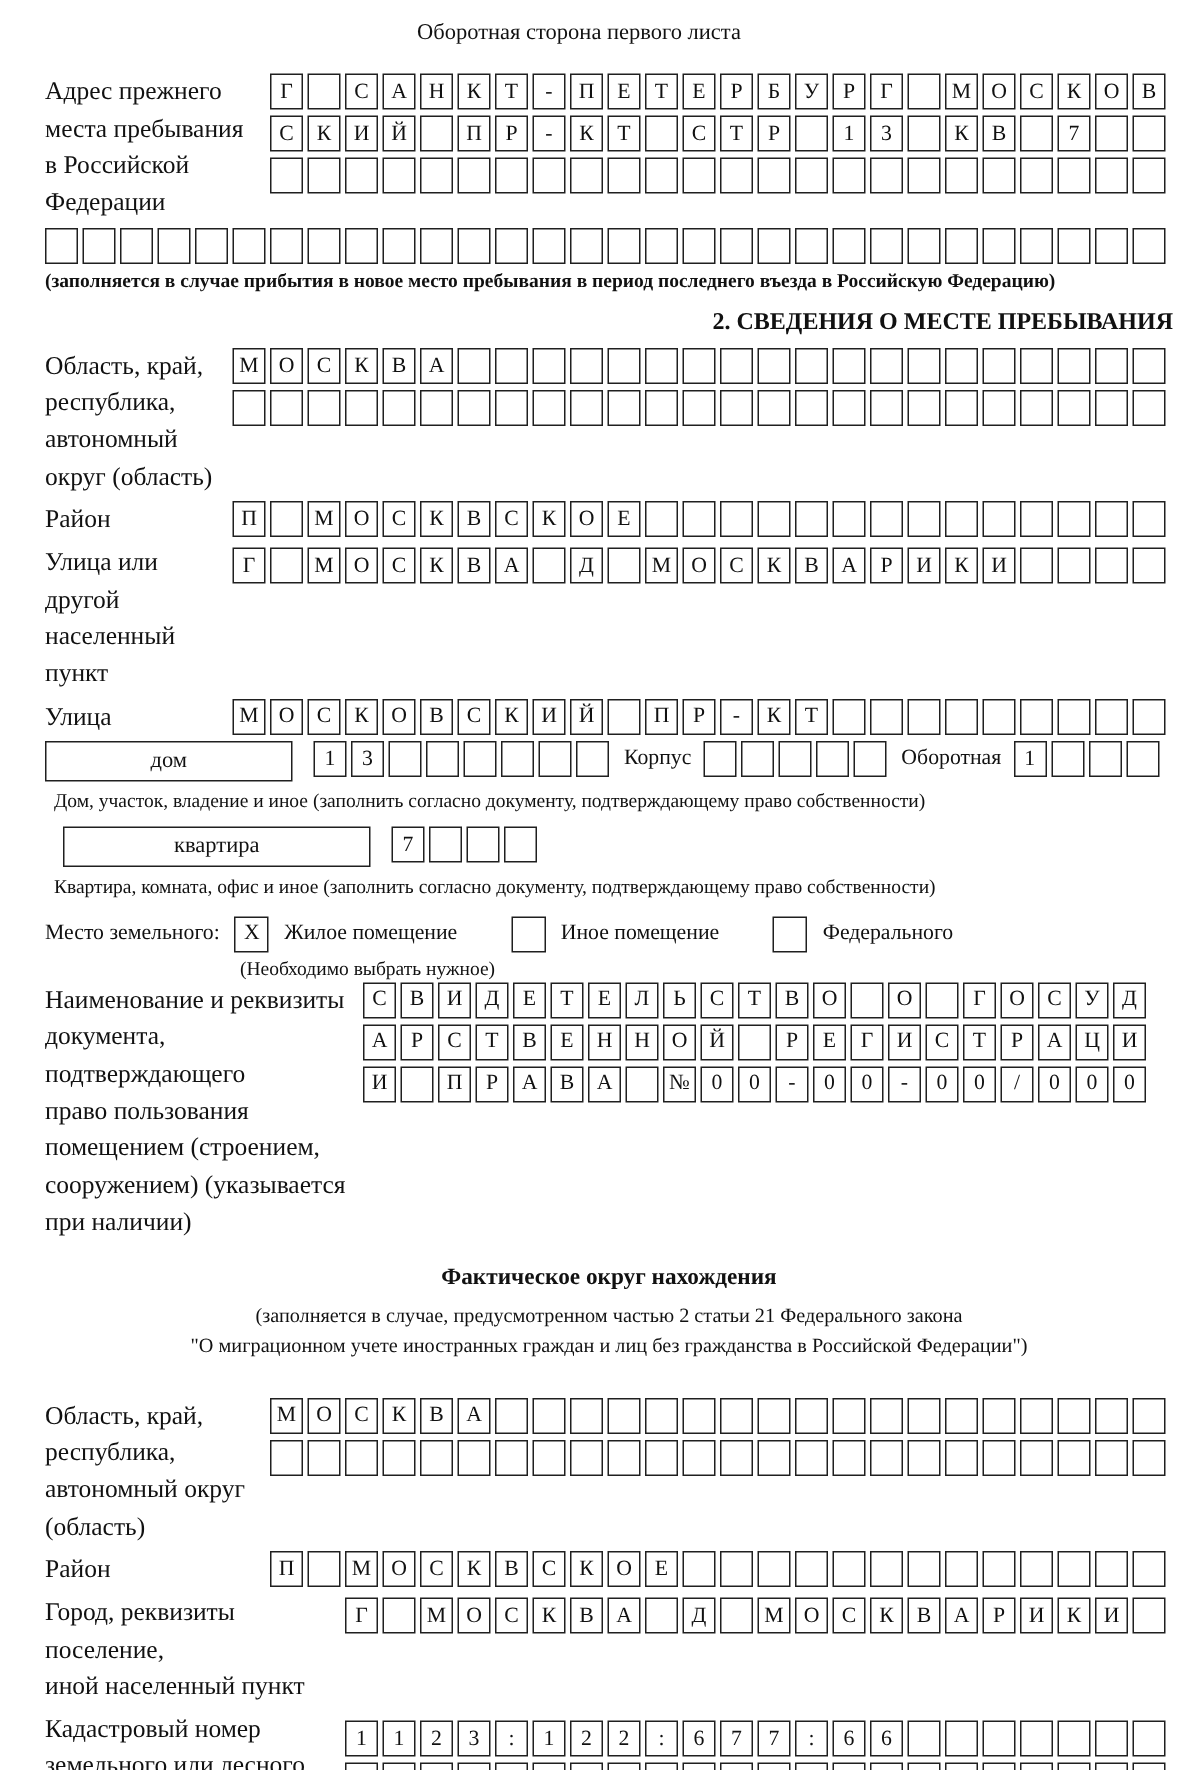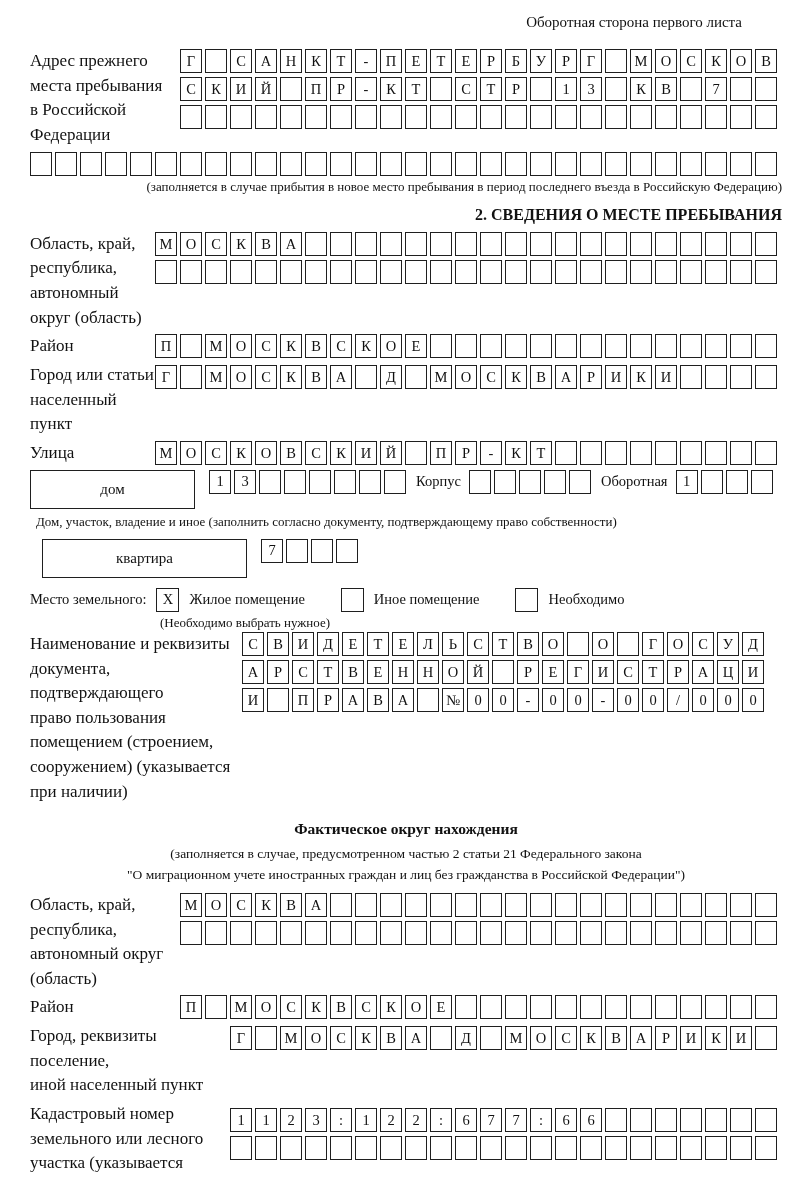--- a/index.html
+++ b/index.html
@@ -3,43 +3,43 @@
 <meta charset="utf-8">
 <style>
   html,body{margin:0;padding:0;background:#ffffff;}
   body{
     width:800px;height:1180px;
     font-family:"Liberation Serif","DejaVu Serif",serif;
     color:#111;
     overflow:hidden;
   }
   .page{padding:14px 18px 0 30px;position:relative;}
-  .header-note{text-align:right;font-size:15px;padding-right:40px;margin-bottom:18px;}
+  .header-note{text-align:center;font-size:15px;padding-right:40px;margin-bottom:18px;}
   .row{display:flex;align-items:flex-start;margin-bottom:4px;}
   .row-label{font-size:17px;line-height:1.45;flex-shrink:0;}
   .pre{white-space:pre-line;}
   .w150{width:150px;}
   .w125{width:125px;}
   .w212{width:212px;}
   .w200{width:200px;}
   .cells-col{display:flex;flex-direction:column;gap:4px;}
   .cells{display:flex;gap:3px;}
   .cell{
     box-sizing:border-box;width:22px;height:24px;flex-shrink:0;
     border:1.6px solid #1f1f1f;background:#fff;
     display:flex;align-items:center;justify-content:center;
     font-size:14.5px;line-height:1;
   }
   .caption{font-size:13px;line-height:1.4;}
-  .center{text-align:right;}
+  .center{text-align:left;font-weight:bold;}
   .sec-title{font-weight:bold;font-size:16px;text-align:right;margin:10px 0 8px 0;}
   .sub-title{font-weight:bold;font-size:15.5px;text-align:center;margin:16px 0 6px 0;}
-  .subtitle{font-size:13.5px;text-align:center;line-height:1.5;margin-bottom:8px;}
+  .subtitle{font-size:13.5px;text-align:center;line-height:1.5;margin-bottom:24px;}
   .wide-box{
-    box-sizing:border-box;border:1.6px solid #1f1f1f;height:39px;
+    box-sizing:border-box;border:1.6px solid #1f1f1f;height:27px;
     display:flex;align-items:center;justify-content:center;
     font-size:15px;flex-shrink:0;
   }
   .dom-box{width:165px;margin-right:14px;}
   .kv-box{width:205px;margin-left:12px;margin-right:14px;}
   .inline-label{font-size:14.5px;margin:3px 8px 4px 10px;flex-shrink:0;}
   .caption-under{margin:2px 0 8px 6px;}
   .mesto-row{display:flex;align-items:center;margin:10px 0 2px 0;font-size:14.5px;}
   .cb{
     box-sizing:border-box;width:23px;height:24px;border:1.6px solid #1f1f1f;
@@ -272,21 +272,21 @@
         <div class="cell"></div>
         <div class="cell"></div>
         <div class="cell"></div>
         <div class="cell"></div>
         <div class="cell"></div>
         <div class="cell"></div>
       </div>
   </div>
 
   <div class="row">
-    <div class="row-label w125 pre">Город или статьи
+    <div class="row-label w125 pre">Улица или другой
 населенный пункт</div>
     <div class="cells mt2">
         <div class="cell">Г</div>
         <div class="cell"></div>
         <div class="cell">М</div>
         <div class="cell">О</div>
         <div class="cell">С</div>
         <div class="cell">К</div>
         <div class="cell">В</div>
         <div class="cell">А</div>
@@ -373,29 +373,30 @@
 
   <div class="row">
     <div class="wide-box kv-box">квартира</div>
     <div class="cells">
         <div class="cell">7</div>
         <div class="cell"></div>
         <div class="cell"></div>
         <div class="cell"></div>
       </div>
   </div>
+  <div class="caption caption-under">Квартира, комната, офис и иное (заполнить согласно документу, подтверждающему право собственности)</div>
 
   <div class="mesto-row">
     <span>Место земельного:</span>
     <span class="cb">X</span>
     <span class="opt-label">Жилое помещение</span>
     <span class="cb"></span>
     <span class="opt-label">Иное помещение</span>
     <span class="cb"></span>
-    <span class="opt-label">Необходимо</span>
+    <span class="opt-label">Федерального</span>
   </div>
   <div class="caption mesto-note">(Необходимо выбрать нужное)</div>
 
   <div class="row">
     <div class="row-label w212 pre">Наименование и реквизиты
 документа, подтверждающего
 право пользования
 помещением (строением,
 сооружением) (указывается
 при наличии)</div>

